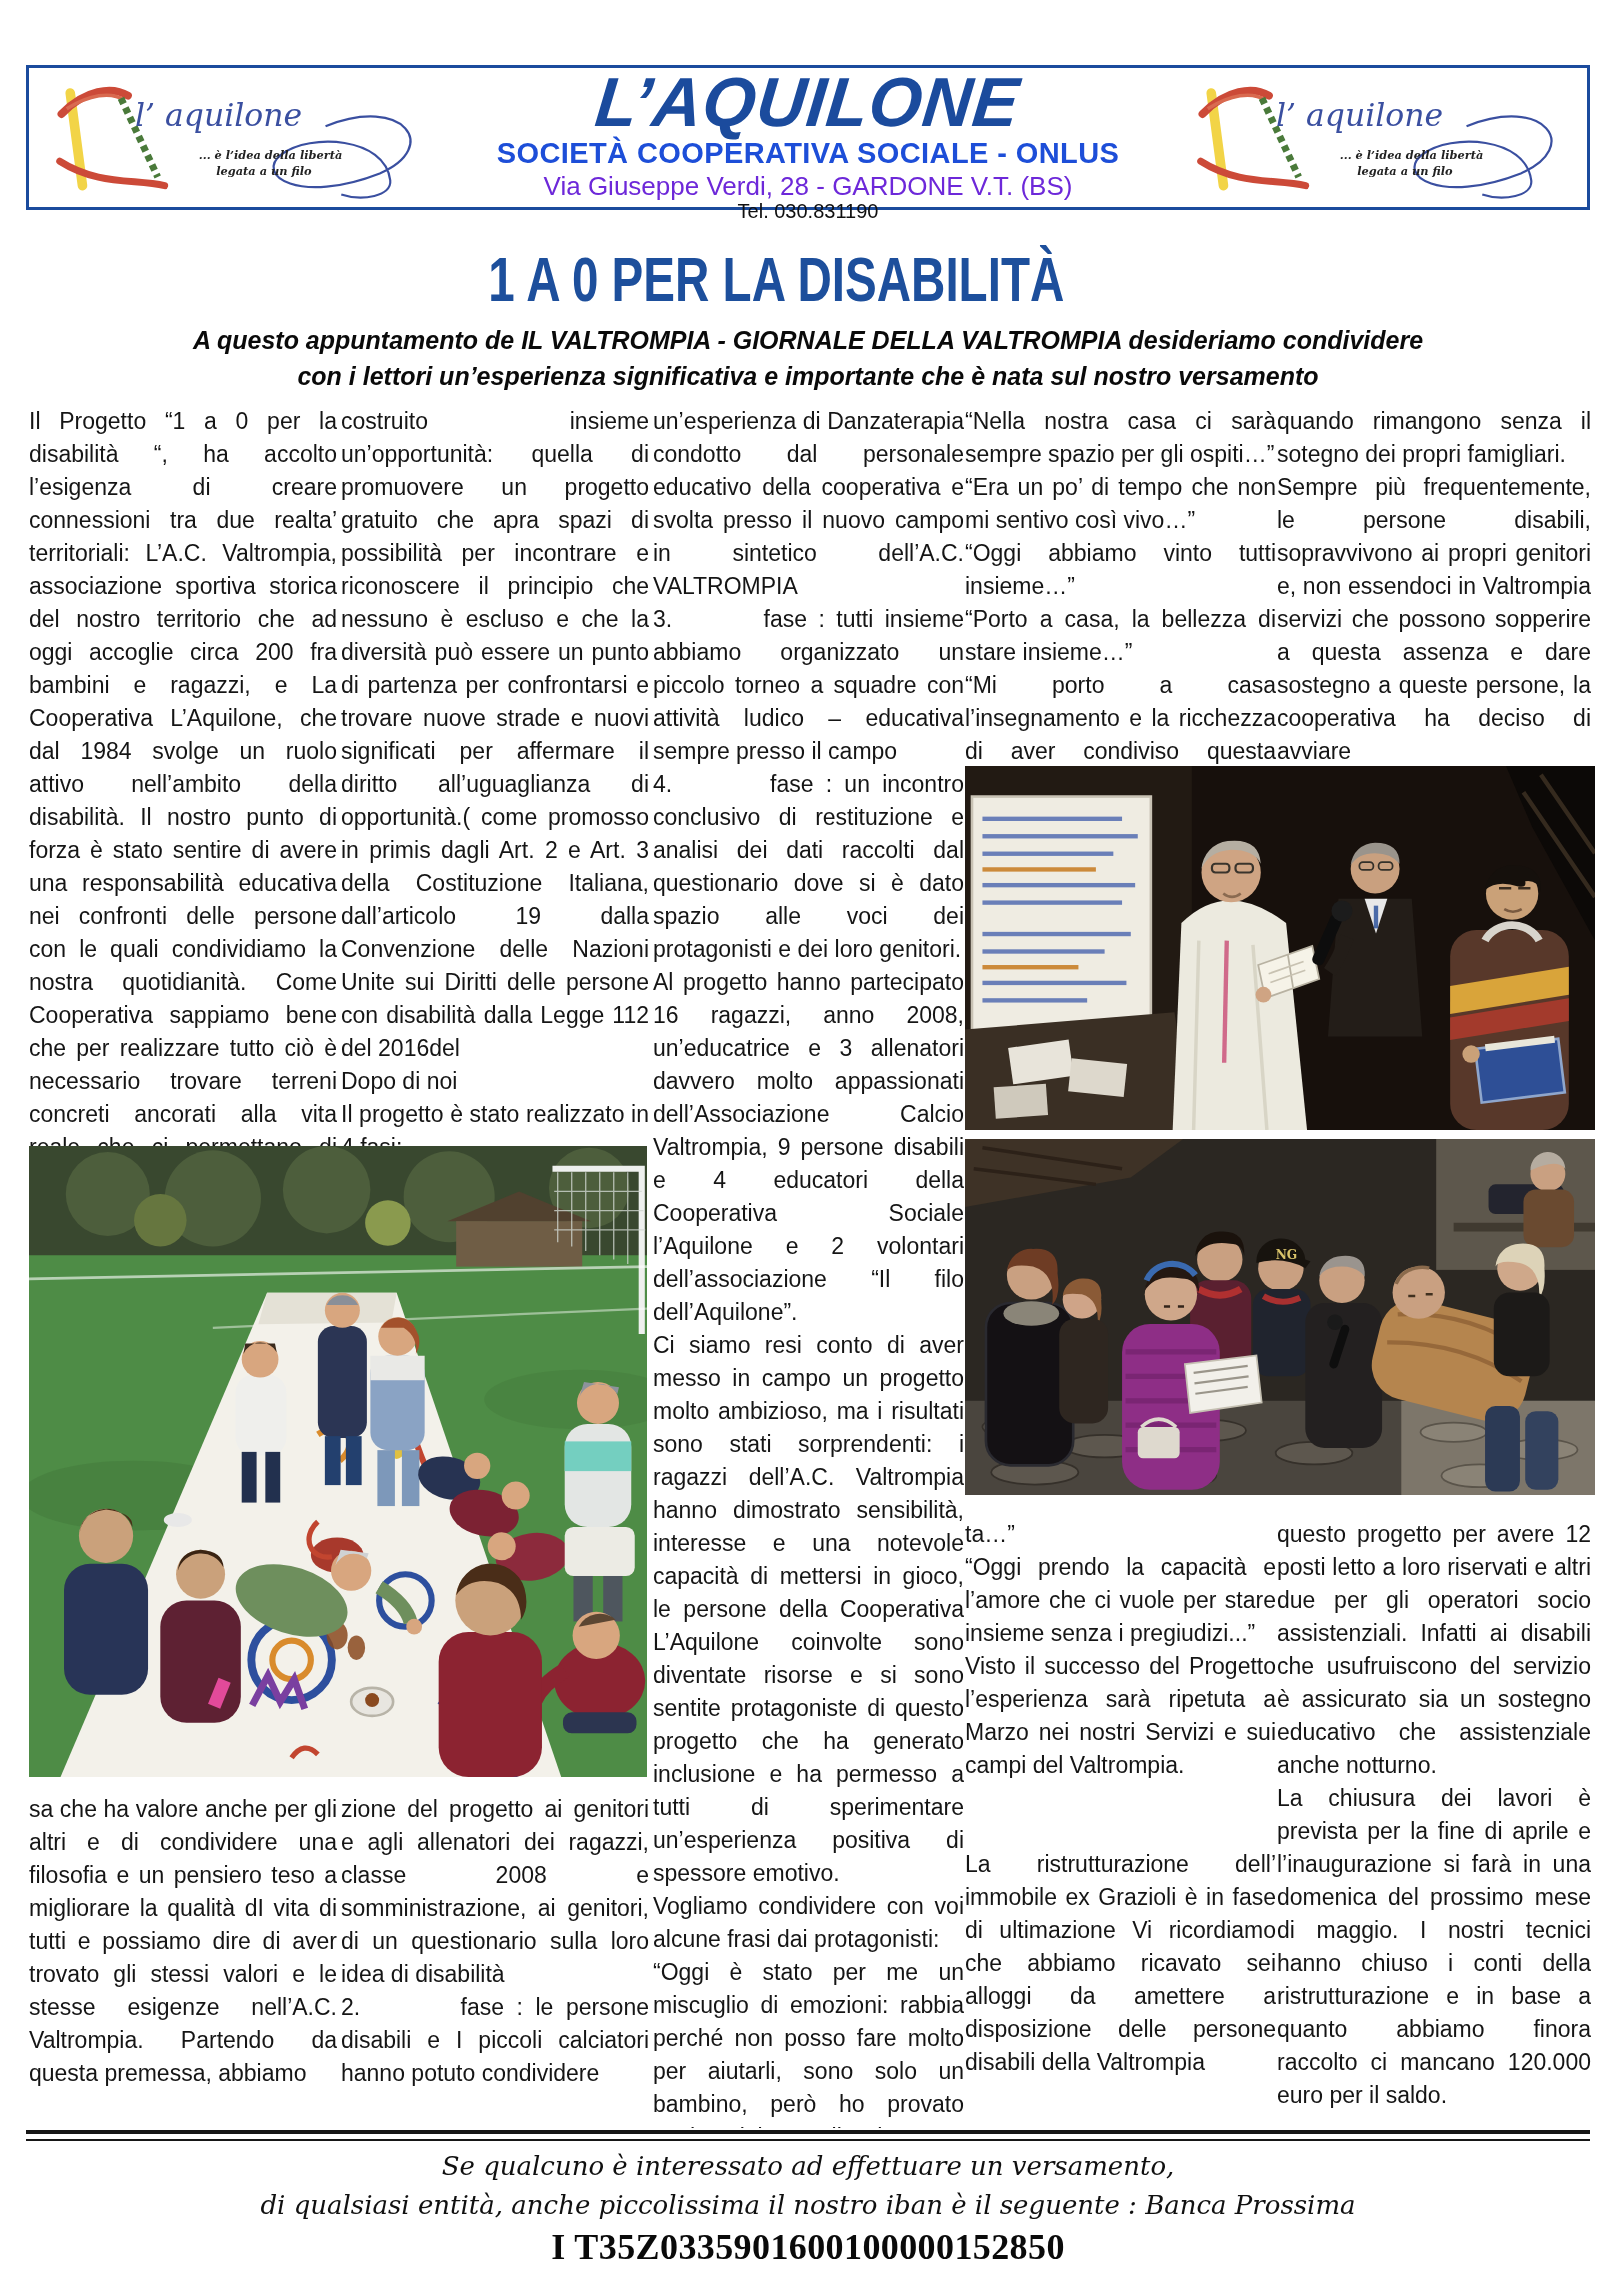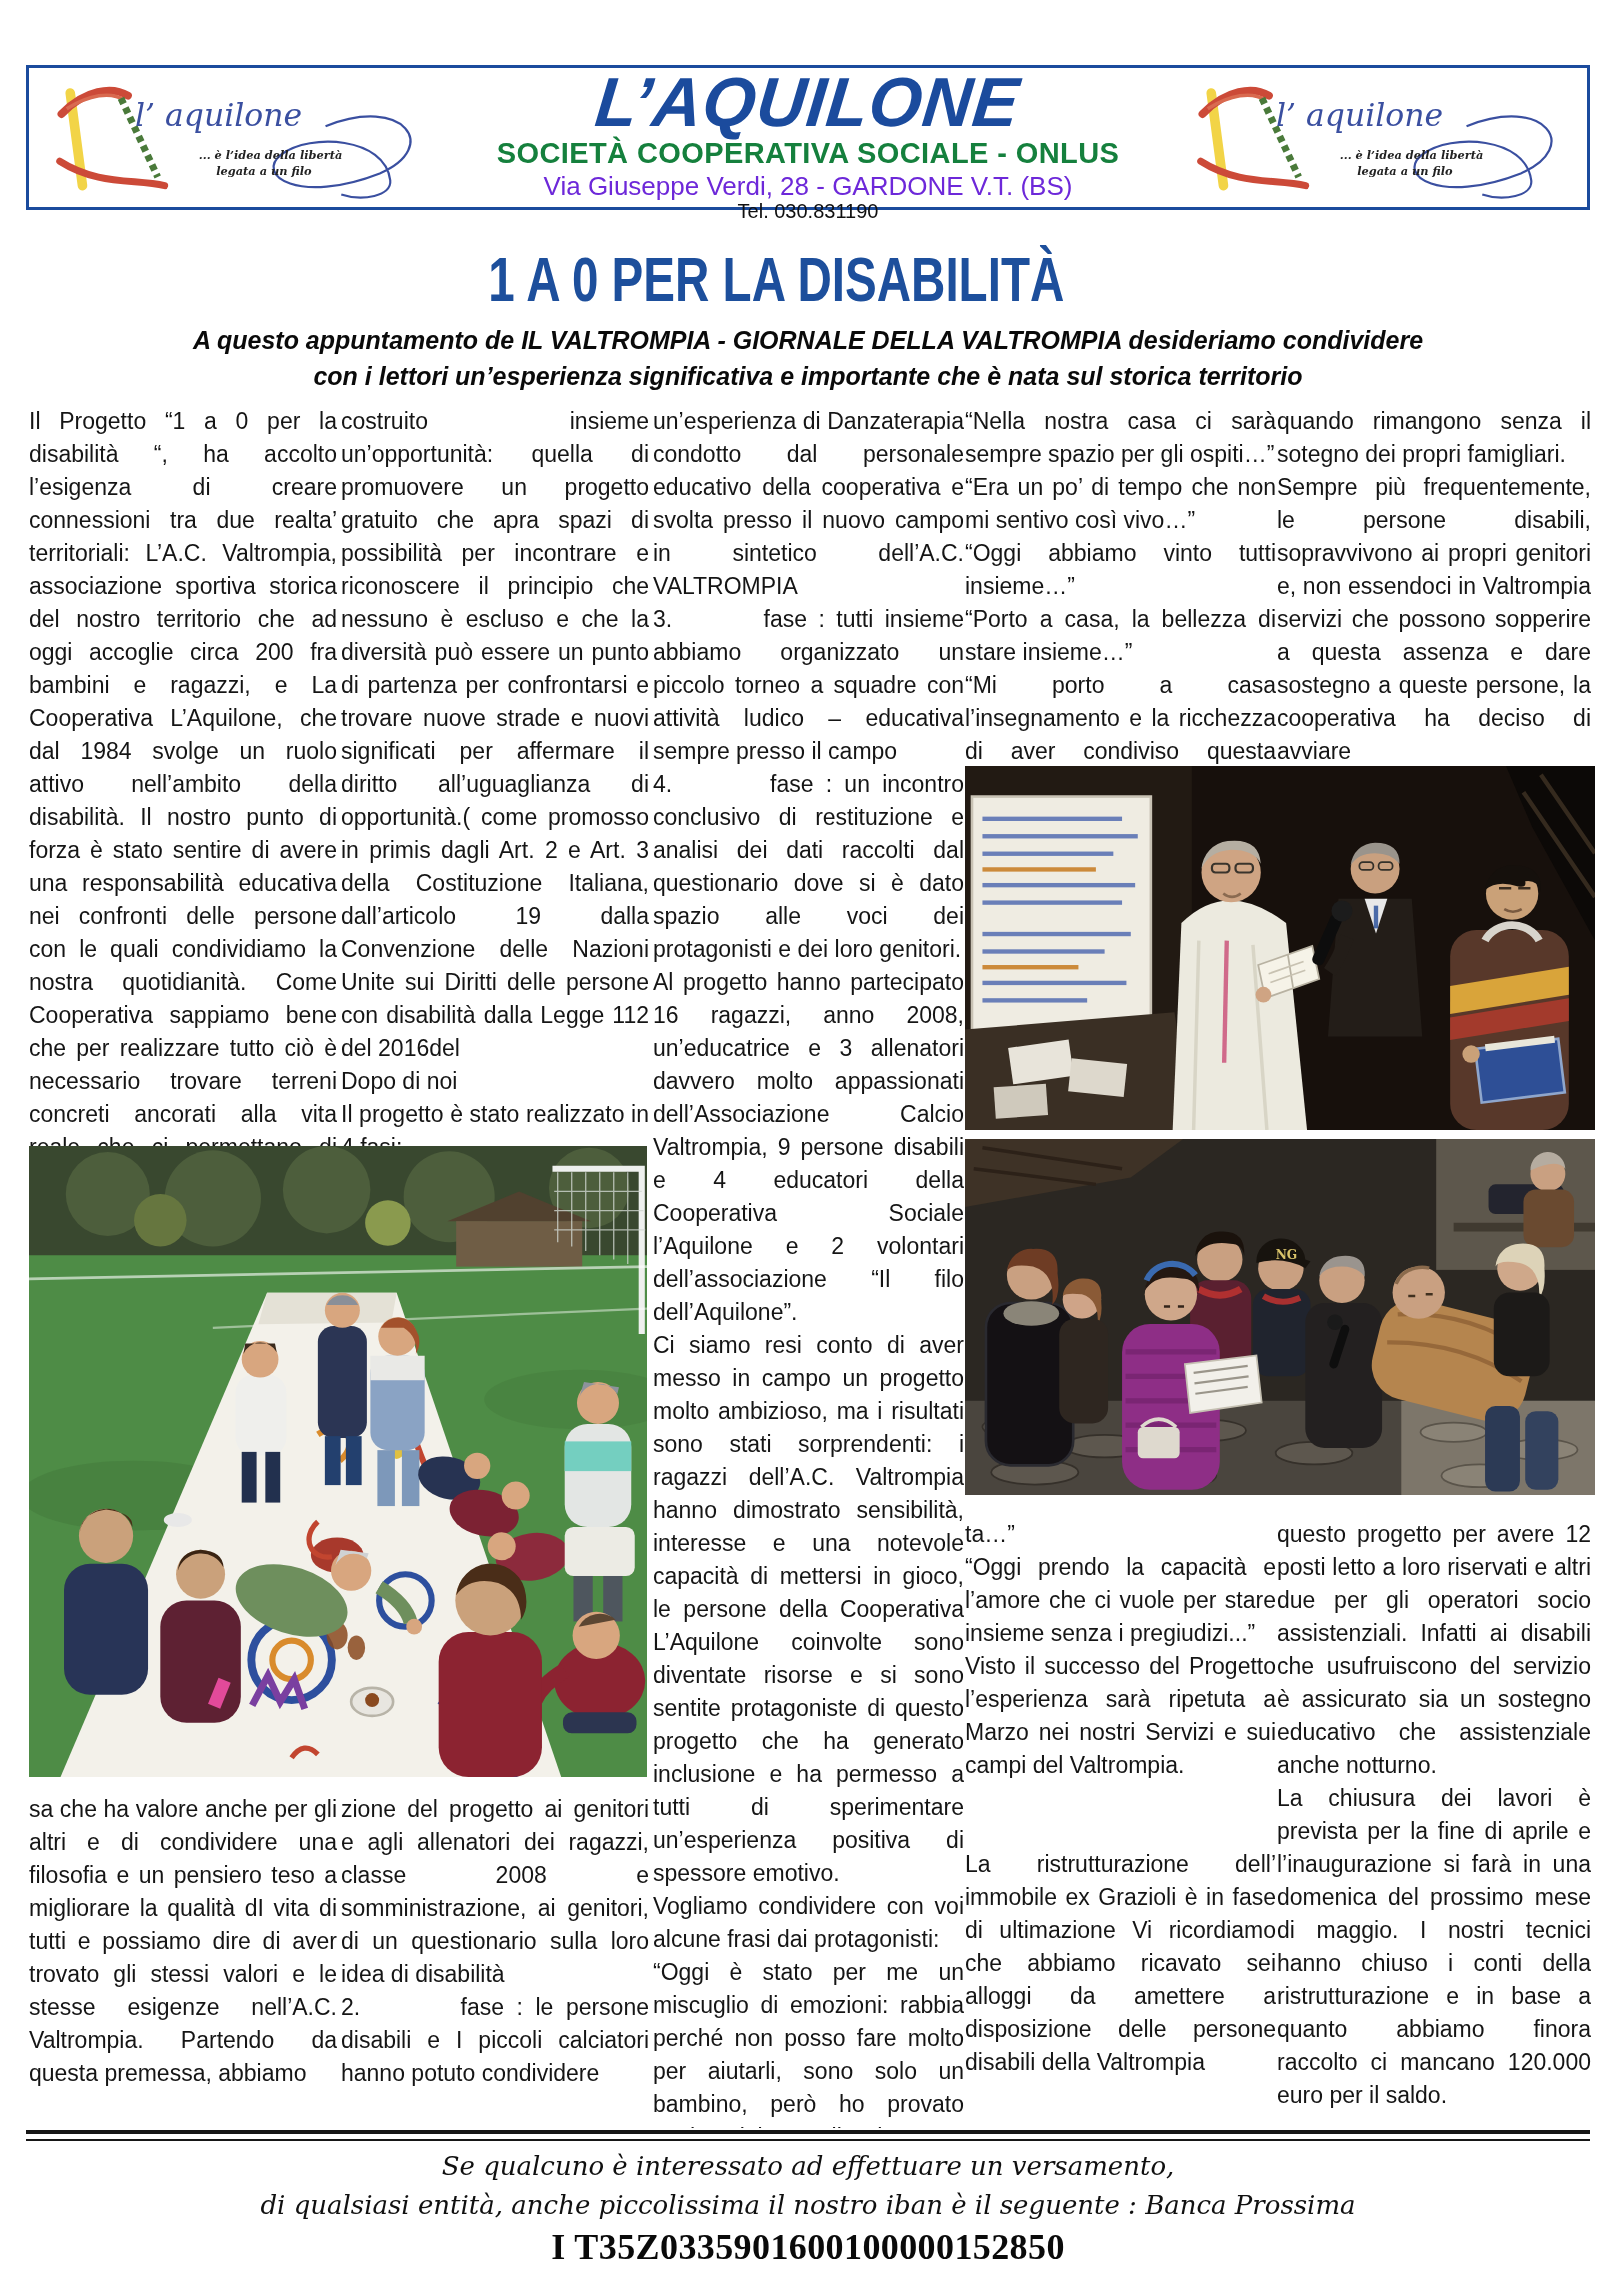--- a/index.html
+++ b/index.html
@@ -7,21 +7,21 @@
         font-family:"Liberation Sans",sans-serif;color:#141414;}
   .abs{position:absolute;}
   
   .header-box{left:26px;top:65px;width:1564px;height:145px;border:3.5px solid #1b4b9d;box-sizing:border-box;background:#fff;}
   .logo{width:411px;height:133px;}
   .logo-left{left:37px;top:72px;}
   .logo-right{left:1178px;top:72px;}
   .header-center{left:476px;top:68px;width:664px;text-align:center;line-height:1;}
   .brand{display:inline-block;font-size:68px;font-weight:bold;font-style:italic;color:#1b4b9d;
          transform:skewX(-6deg) scaleY(1.02);letter-spacing:0.9px;}
-  .orgtype{font-size:29px;font-weight:bold;color:#15803d;margin-top:2.6px;letter-spacing:0.4px;}
+  .orgtype{font-size:29px;font-weight:bold;color:#1d4ed8;margin-top:2.6px;letter-spacing:0.4px;}
   .addr{font-size:26px;color:#6d28d9;margin-top:5.2px;}
   .phone{font-size:20px;color:#101010;margin-top:2.6px;}
   
   .page-title{left:0;top:245px;width:1552px;text-align:center;}
   .page-title span{display:inline-block;font-size:58px;font-weight:800;color:#1d4f9c;
                    transform:scaleX(0.82) scaleY(1.1);letter-spacing:0px;white-space:nowrap;}
   .subtitle{left:0;top:322px;width:1616px;text-align:center;font-weight:bold;font-style:italic;
             font-size:25px;line-height:36px;color:#0a0a0a;}
   
   .col{position:absolute;text-align:justify;font-size:23px;line-height:33px;color:#151515;overflow:hidden;}
@@ -78,21 +78,21 @@
     <div class="orgtype">SOCIETÀ COOPERATIVA SOCIALE - ONLUS</div>
     <div class="addr">Via Giuseppe Verdi, 28 - GARDONE V.T. (BS)</div>
     <div class="phone">Tel. 030.831190</div>
   </div>
 
   <div class="abs page-title">
     <span>1 A 0 PER LA DISABILITÀ</span>
   </div>
   <div class="abs subtitle">
     <div>A questo appuntamento de IL VALTROMPIA - GIORNALE DELLA VALTROMPIA desideriamo condividere</div>
-    <div>con i lettori un’esperienza significativa e importante che è nata sul storica territorio</div>
+    <div>con i lettori un’esperienza significativa e importante che è nata sul nostro versamento</div>
   </div>
 
   <div class="col" style="left:29px;top:405px;width:308px;height:741px;">
     <p>Il Progetto “1 a 0 per la disabilità “, ha accolto l’esigenza di creare connessioni tra due realta’ territoriali: L’A.C. Valtrompia, associazione sportiva storica del nostro territorio che ad oggi accoglie circa 200 fra bambini e ragazzi, e La Cooperativa L’Aquilone, che dal 1984 svolge un ruolo attivo nell’ambito della disabilità. Il nostro punto di forza è stato sentire di avere una responsabilità educativa nei confronti delle persone con le quali condividiamo la nostra quotidianità. Come Cooperativa sappiamo bene che per realizzare tutto ciò è necessario trovare terreni concreti ancorati alla vita reale che ci permettano di crescere, di mettere in gioco un qualco-</p>
   </div>
   <div class="col" style="left:29px;top:1793px;width:308px;height:332px;">
     <p>sa che ha valore anche per gli altri e di condividere una filosofia e un pensiero teso a migliorare la qualità dI vita di tutti e possiamo dire di aver trovato gli stessi valori e le stesse esigenze nell’A.C. Valtrompia. Partendo da questa premessa, abbiamo</p>
   </div>
 
   <div class="col" style="left:341px;top:405px;width:308px;height:741px;">

